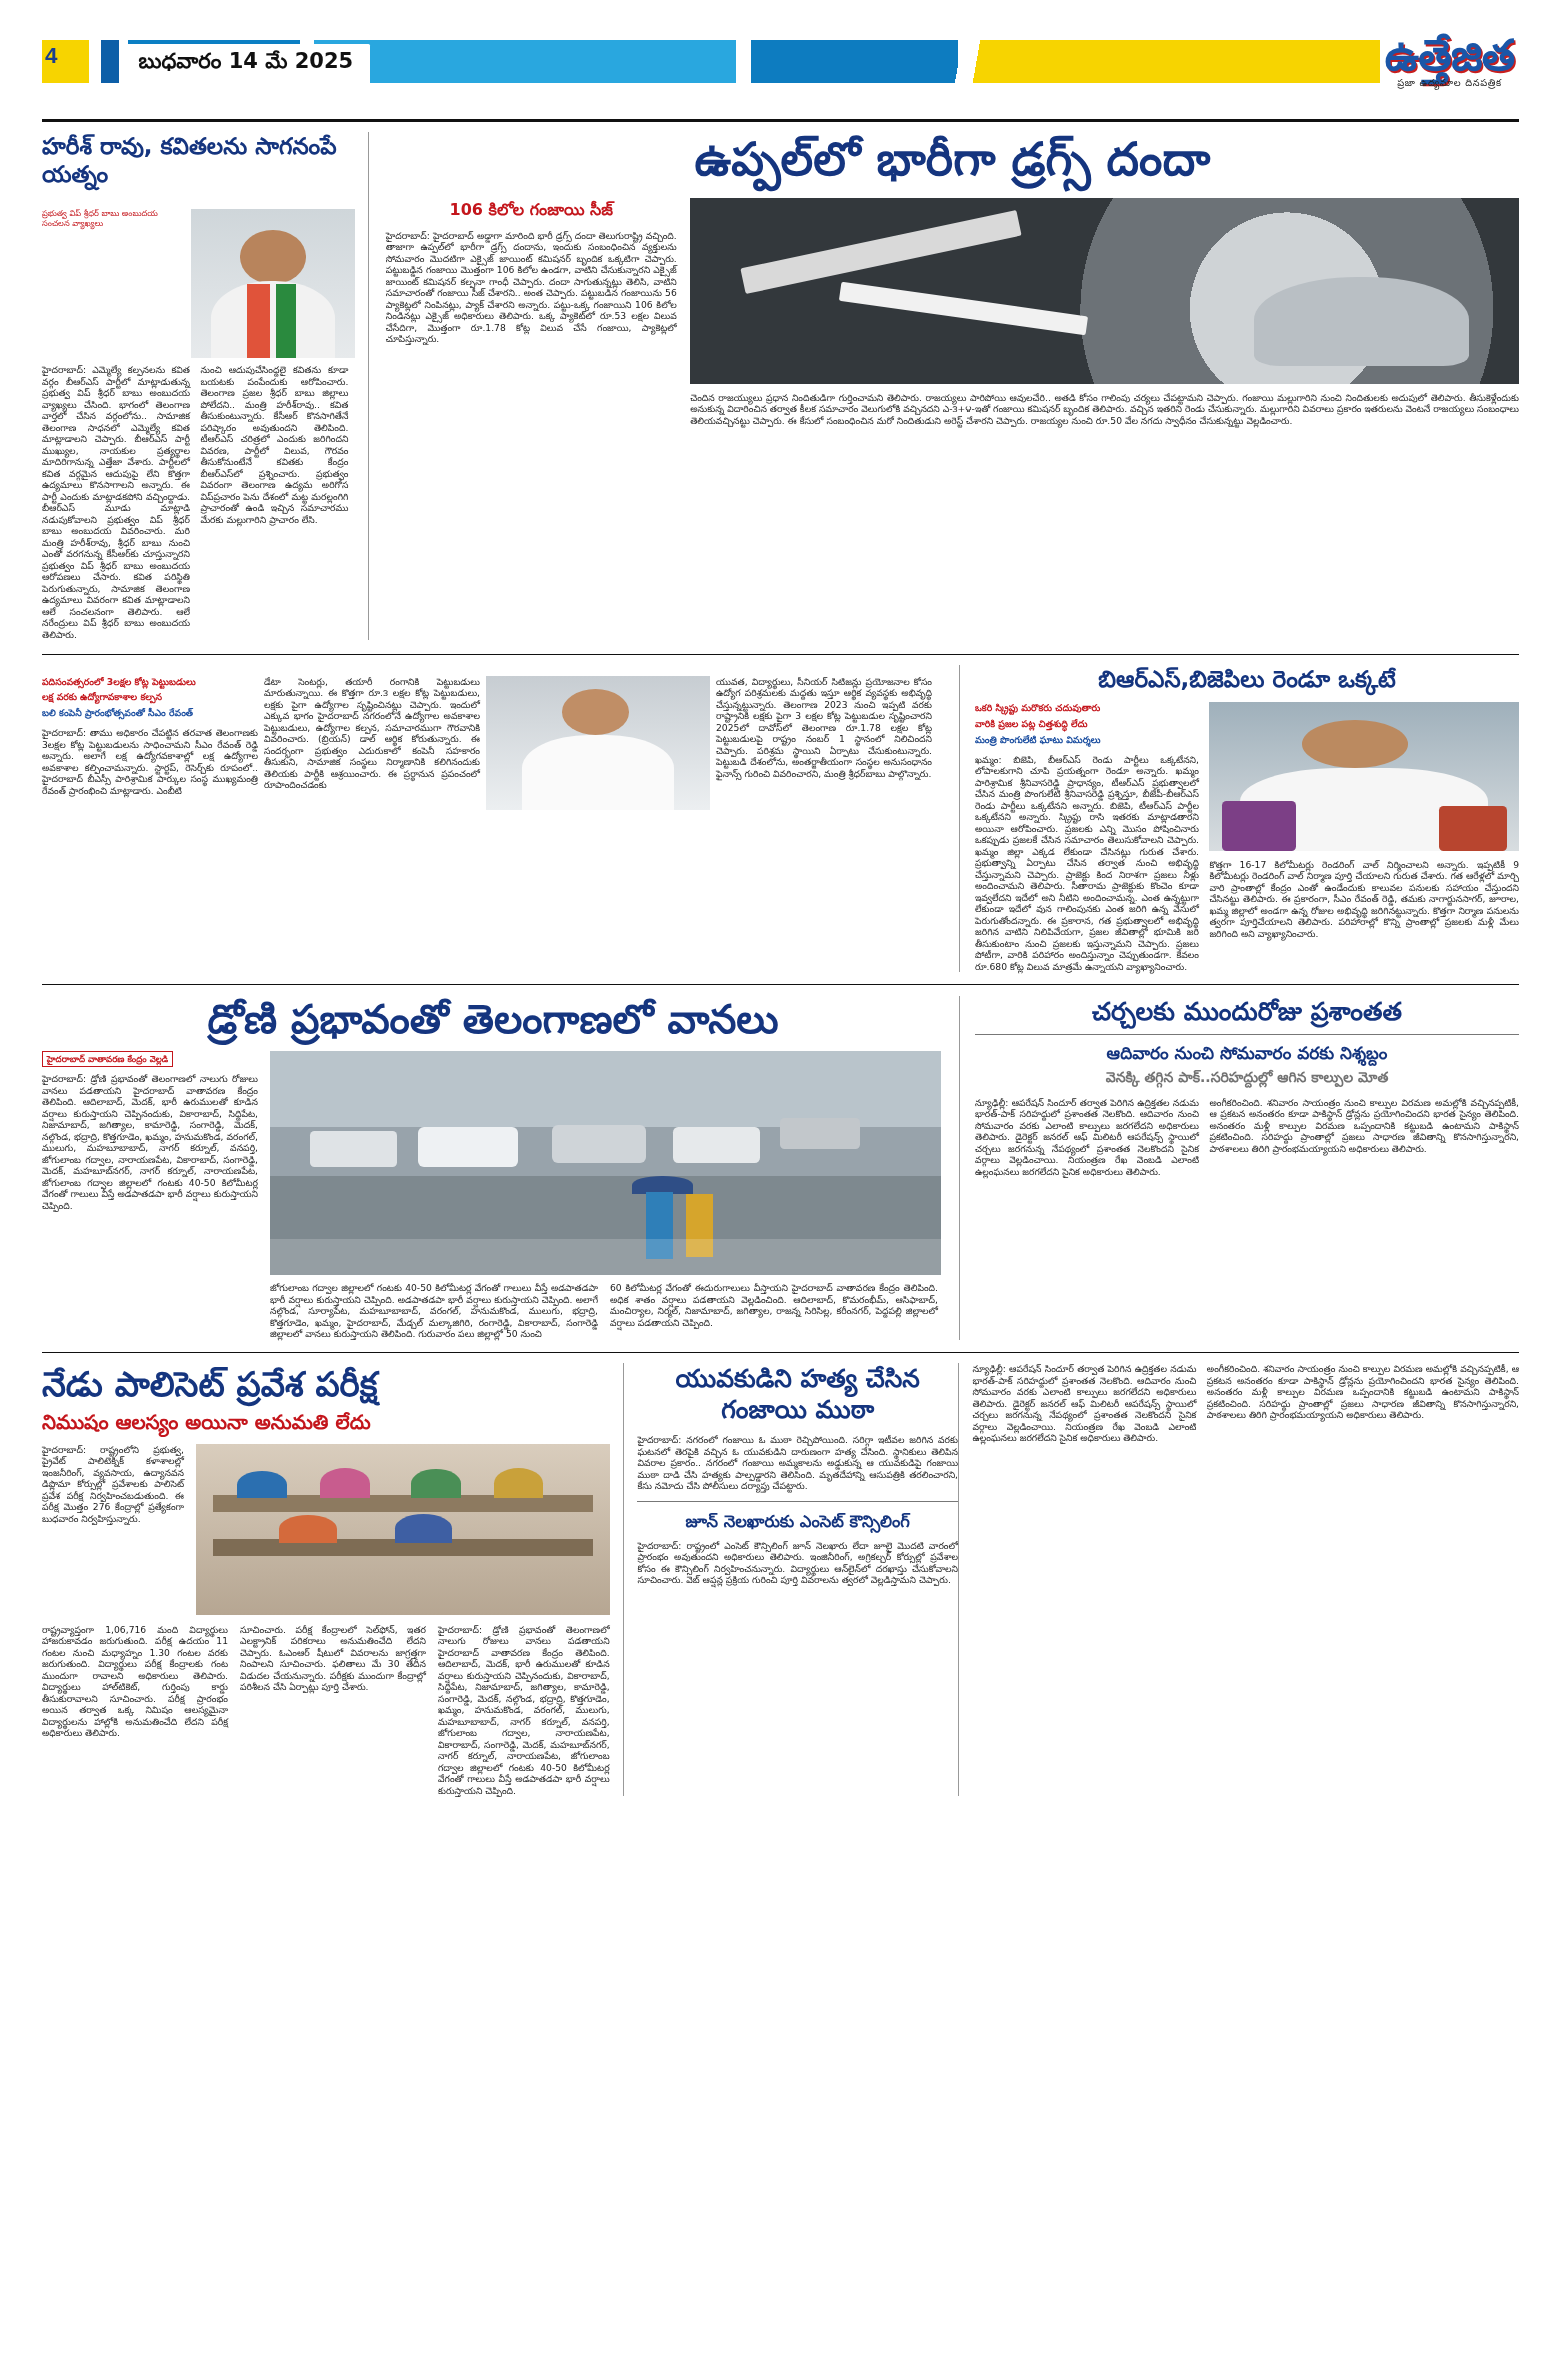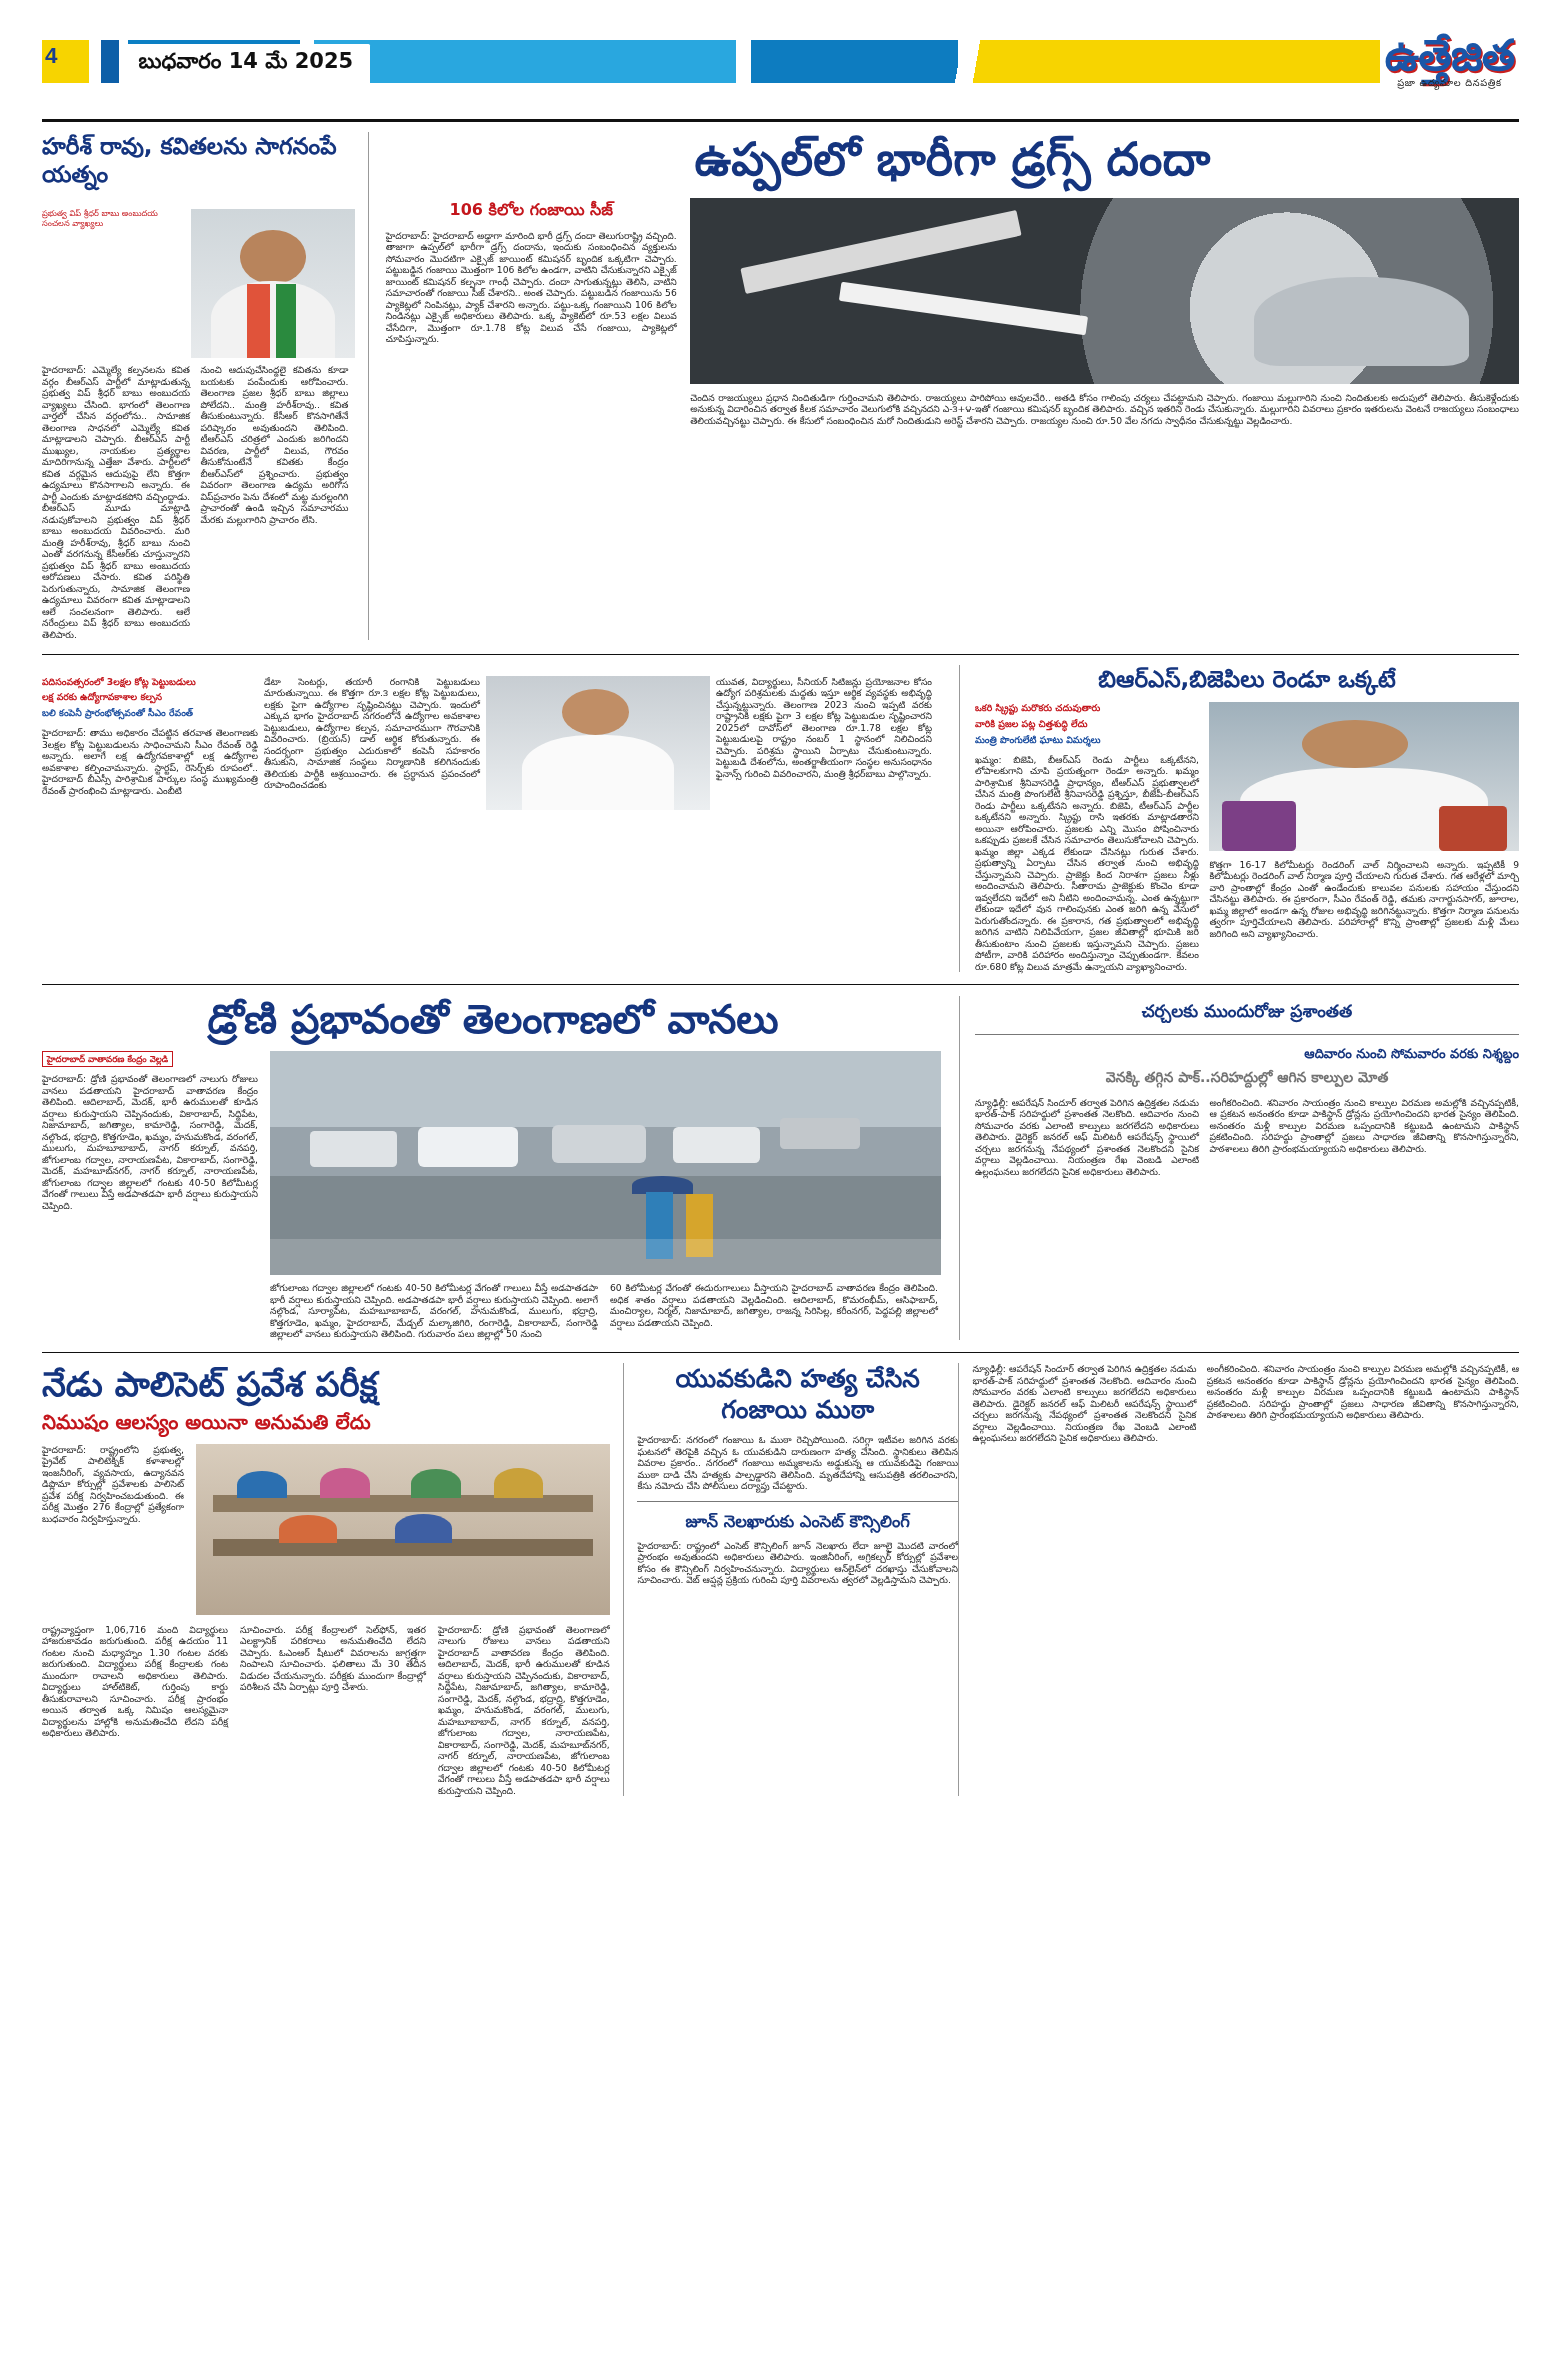--- a/index.html
+++ b/index.html
@@ -227,23 +227,23 @@
             </div>
             <div class="row" style="margin-top:7.5px; gap:12px;">
               <div class="body-col" style="width:328px;">జోగులాంబ గద్వాల జిల్లాలలో గంటకు 40-50 కిలోమీటర్ల వేగంతో గాలులు వీస్తే అడపాతడపా భారీ వర్షాలు కురుస్తాయని చెప్పింది. అడపాతడపా భారీ వర్షాలు కురుస్తాయని చెప్పింది. అలాగే నల్గొండ, సూర్యాపేట, మహబూబాబాద్, వరంగల్, హనుమకొండ, ములుగు, భద్రాద్రి, కొత్తగూడెం, ఖమ్మం, హైదరాబాద్, మేడ్చల్ మల్కాజిగిరి, రంగారెడ్డి, వికారాబాద్, సంగారెడ్డి జిల్లాలలో వానలు కురుస్తాయని తెలిపింది. గురువారం పలు జిల్లాల్లో 50 నుంచి</div>
               <div class="body-col" style="width:328px;">60 కిలోమీటర్ల వేగంతో ఈదురుగాలులు వీస్తాయని హైదరాబాద్ వాతావరణ కేంద్రం తెలిపింది. అధిక శాతం వర్షాలు పడతాయని వెల్లడించింది. ఆదిలాబాద్, కొమరంభీమ్, ఆసిఫాబాద్, మంచిర్యాల, నిర్మల్, నిజామాబాద్, జగిత్యాల, రాజన్న సిరిసిల్ల, కరీంనగర్, పెద్దపల్లి జిల్లాలలో వర్షాలు పడతాయని చెప్పింది.</div>
             </div>
           </div>
         </div>
       </div>
 
       <div class="sep-v" style="flex:1; padding-left:15px;">
-        <div class="hl te" style="font-size:17px; color:#15357f; text-align:center; line-height:31px;">చర్చలకు ముందురోజు ప్రశాంతత</div>
+        <div class="hl te" style="font-size:25px; color:#15357f; text-align:center; line-height:31px;">చర్చలకు ముందురోజు ప్రశాంతత</div>
         <div class="rule-thin" style="margin:7.5px 0;"></div>
-        <div class="te" style="font-size:13px; font-weight:bold; color:#15357f; text-align:right; line-height:21px;">ఆదివారం నుంచి సోమవారం వరకు నిశ్శబ్దం</div>
+        <div class="te" style="font-size:17px; font-weight:bold; color:#15357f; text-align:center; line-height:21px;">ఆదివారం నుంచి సోమవారం వరకు నిశ్శబ్దం</div>
         <div class="te" style="font-size:14px; font-weight:bold; color:#737373; text-align:center; line-height:19.4px; margin-top:4.5px;">వెనక్కి తగ్గిన పాక్..సరిహద్దుల్లో ఆగిన కాల్పుల మోత</div>
         <div class="row" style="margin-top:9px; gap:10.4px;">
           <div class="body-col" style="width:224px;">న్యూఢిల్లీ: ఆపరేషన్ సిందూర్ తర్వాత పెరిగిన ఉద్రిక్తతల నడుమ భారత్-పాక్ సరిహద్దులో ప్రశాంతత నెలకొంది. ఆదివారం నుంచి సోమవారం వరకు ఎలాంటి కాల్పులు జరగలేదని అధికారులు తెలిపారు. డైరెక్టర్ జనరల్ ఆఫ్ మిలిటరీ ఆపరేషన్స్ స్థాయిలో చర్చలు జరగనున్న నేపథ్యంలో ప్రశాంతత నెలకొందని సైనిక వర్గాలు వెల్లడించాయి. నియంత్రణ రేఖ వెంబడి ఎలాంటి ఉల్లంఘనలు జరగలేదని సైనిక అధికారులు తెలిపారు.</div>
           <div class="body-col" style="flex:1;">అంగీకరించింది. శనివారం సాయంత్రం నుంచి కాల్పుల విరమణ అమల్లోకి వచ్చినప్పటికీ, ఆ ప్రకటన అనంతరం కూడా పాకిస్థాన్ డ్రోన్లను ప్రయోగించిందని భారత సైన్యం తెలిపింది. అనంతరం మళ్లీ కాల్పుల విరమణ ఒప్పందానికి కట్టుబడి ఉంటామని పాకిస్థాన్ ప్రకటించింది. సరిహద్దు ప్రాంతాల్లో ప్రజలు సాధారణ జీవితాన్ని కొనసాగిస్తున్నారని, పాఠశాలలు తిరిగి ప్రారంభమయ్యాయని అధికారులు తెలిపారు.</div>
         </div>
       </div>
     </div>
 
     <div class="rule" style="margin:12px 0 0 0;"></div>
 

